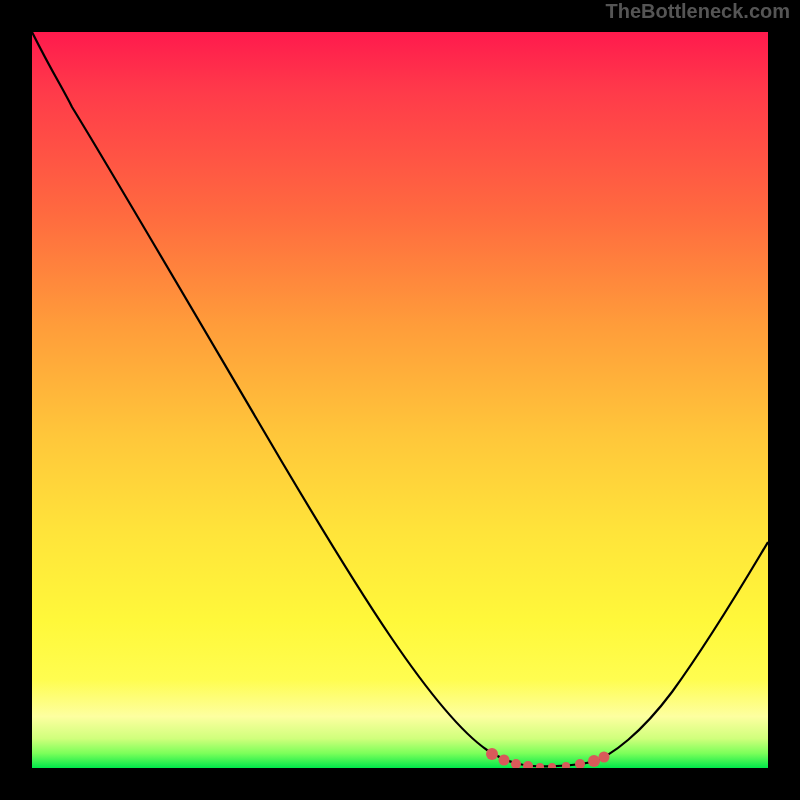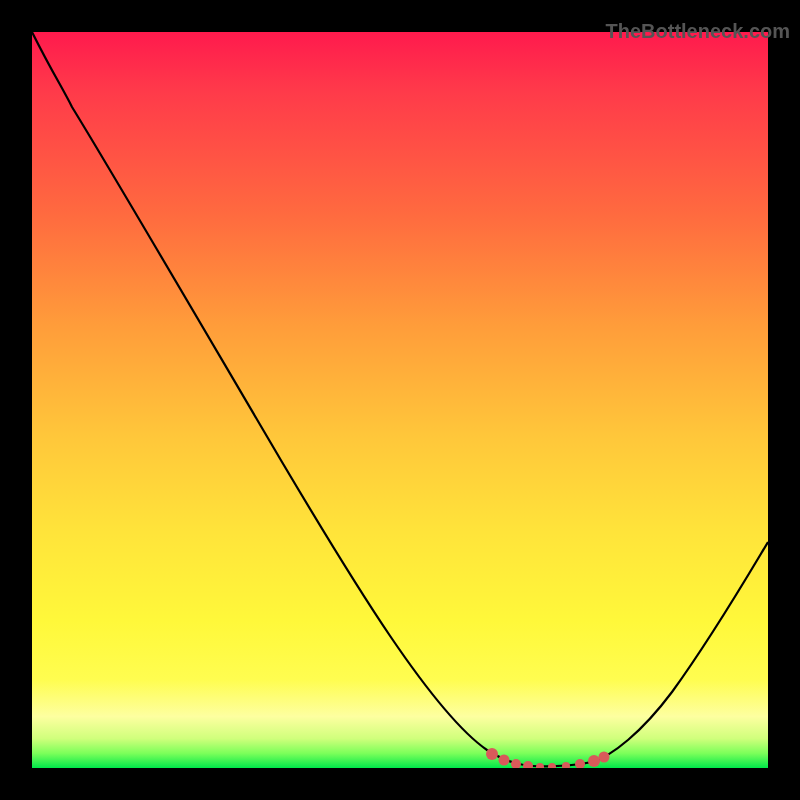--- a/index.html
+++ b/index.html
@@ -6,21 +6,21 @@
     margin: 0;
     padding: 0;
     width: 800px;
     height: 800px;
     background: #000;
     position: relative;
     font-family: Arial, sans-serif;
   }
   .watermark {
     position: absolute;
-    top: 20px;
+    top: 0;
     right: 10px;
     color: #555;
     font-size: 20px;
     font-weight: bold;
     z-index: 10;
   }
   .plot-area {
     position: absolute;
     left: 32px;
     top: 32px;

